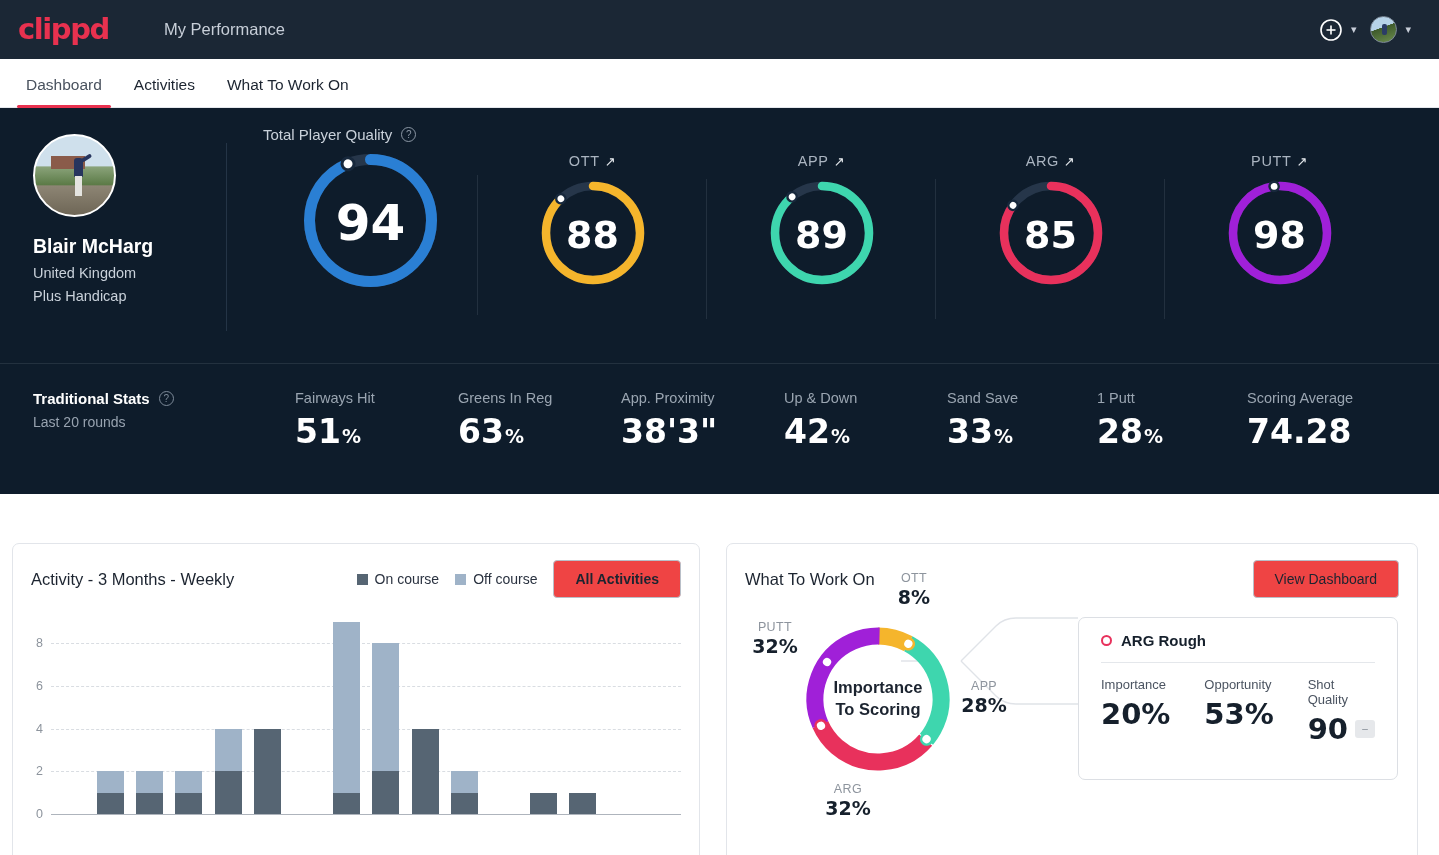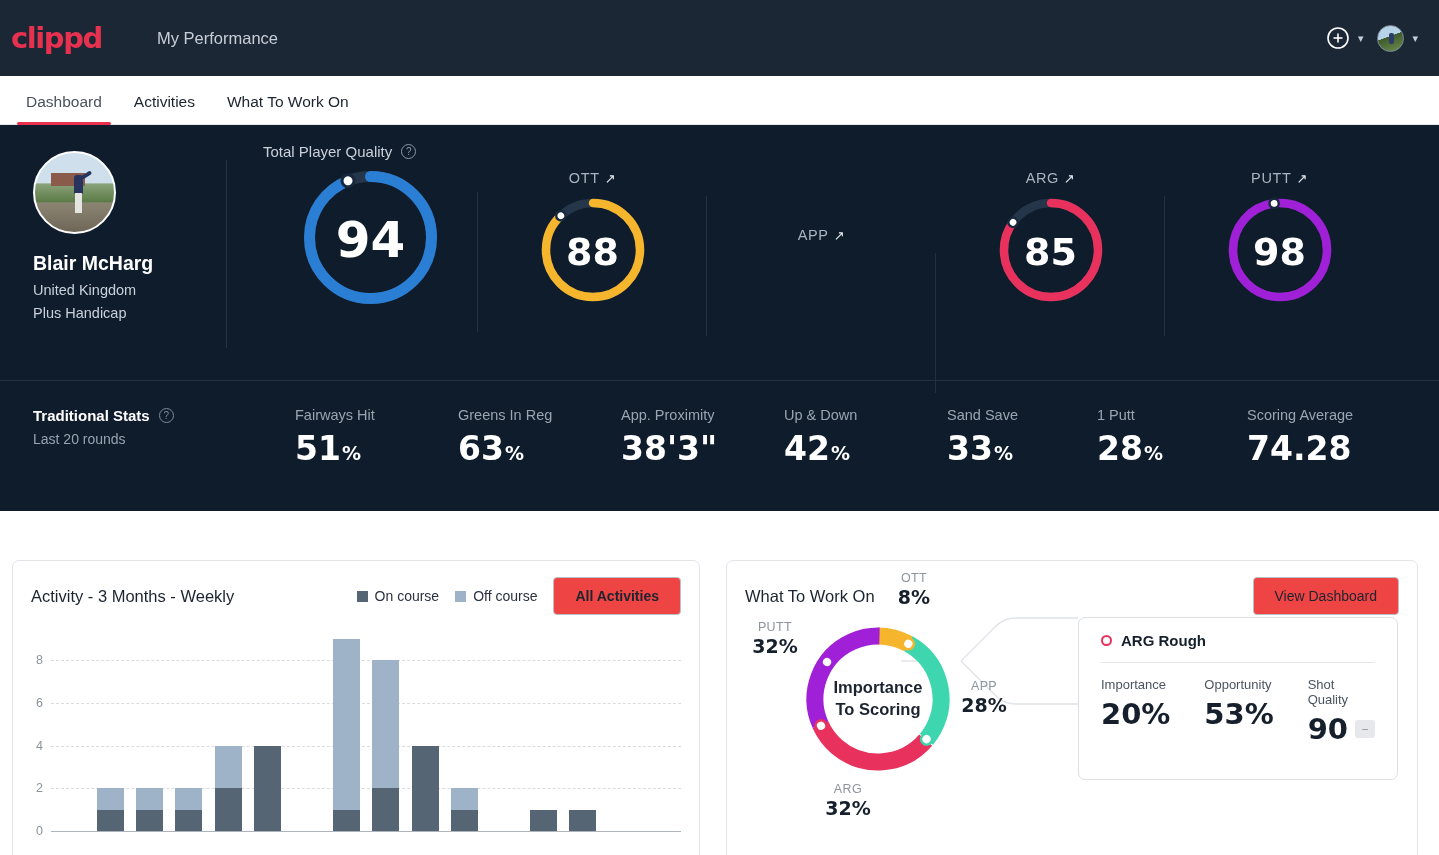--- a/index.html
+++ b/index.html
@@ -5,22 +5,22 @@
   * { box-sizing: border-box; margin: 0; padding: 0; }
   html, body {
     width: 1439px; height: 855px;
     font-family: "Liberation Sans", sans-serif;
     background: #ffffff;
     overflow: hidden;
   }
 
   
   .topbar {
-    height: 76px; background: #1b2735;
-    display: flex; align-items: center; padding: 0 11px;
+    height: 59px; background: #1b2735;
+    display: flex; align-items: center; padding: 0 18px;
     position: relative;
   }
   .logo {
     font-size: 29px; font-weight: bold; color: #e8314f;
     letter-spacing: -1.4px; font-family: "DejaVu Sans", sans-serif;
     line-height: 1;
   }
   .app-title {
     margin-left: 55px; color: #c7ced8; font-size: 16.5px;
   }
@@ -303,20 +303,28 @@
             <div class="gauge-val">88</div>
           </div>
           <div class="gauge-sep"></div>
         </div>
 
         <div class="gauge-cell small">
           <div class="gauge-title">
             <span>APP</span>
             <span class="arrow-up">↗</span>
           </div>
+          <div class="gauge-wrap small">
+            <svg width="110" height="110" viewBox="0 0 110 110">
+              <circle cx="55" cy="55" r="47" fill="none" stroke="#26364a" stroke-width="8.5"></circle>
+              <circle cx="55" cy="55" r="47" fill="none" stroke="#3ed6ae" stroke-width="8.5" stroke-linecap="round" stroke-dasharray="262.8 295.3" transform="rotate(-90 55 55)"></circle>
+              <circle cx="55" cy="8" r="4.6" fill="#ffffff" stroke="#17283c" stroke-width="2.4" transform="rotate(-39.6 55 55)"></circle>
+            </svg>
+            <div class="gauge-val">89</div>
+          </div>
           <div class="gauge-sep"></div>
         </div>
 
         <div class="gauge-cell small">
           <div class="gauge-title">
             <span>ARG</span>
             <span class="arrow-up">↗</span>
           </div>
           <div class="gauge-wrap small">
             <svg width="110" height="110" viewBox="0 0 110 110">

